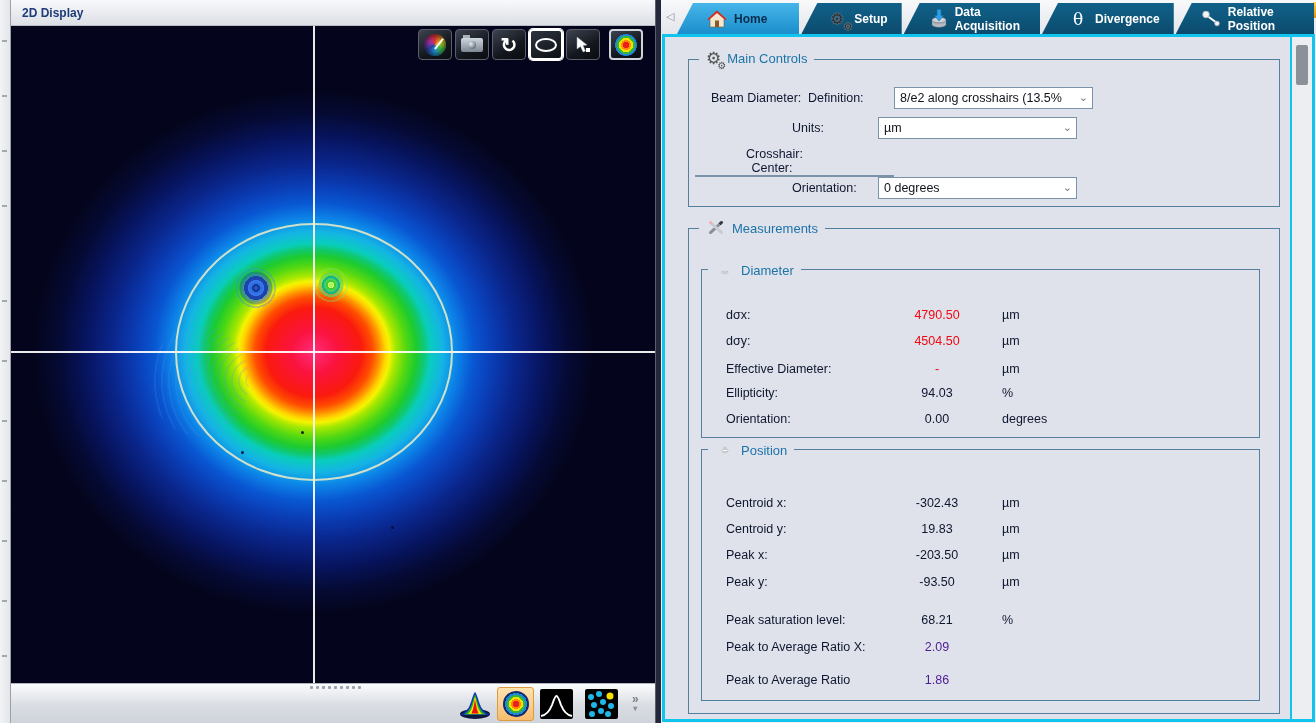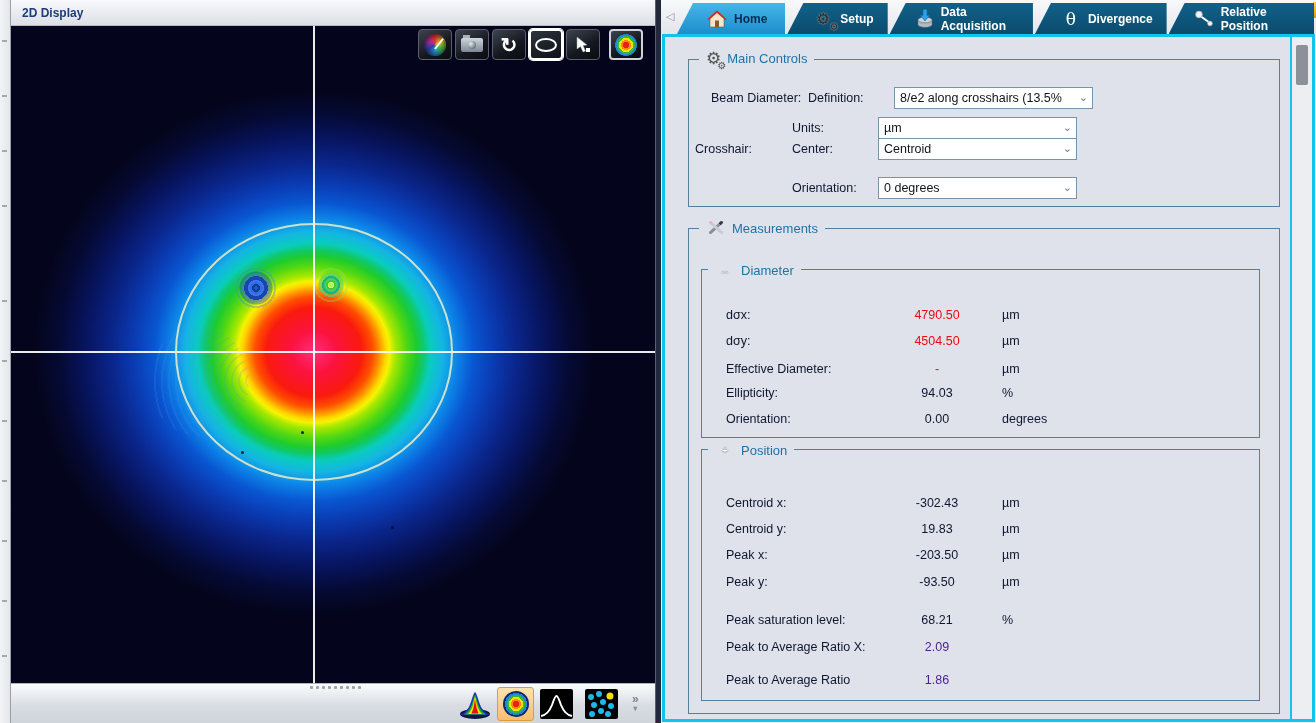--- a/index.html
+++ b/index.html
@@ -87,21 +87,21 @@
   
   .rpanel { position:absolute; left:661px; top:0; width:655px; height:723px; background:#eef0f4; }
   .tabstrip { position:absolute; left:0; top:0; right:0; height:34px;
               background:linear-gradient(#f8f9fb,#e2e5ea); }
   .tab-scroll { position:absolute; top:10px; font-size:11px; color:#8a8f98; }
   .tab-scroll.left { left:5px; } .tab-scroll.right { right:6px; }
   .tabs { position:absolute; left:16px; top:3px; display:flex; height:31px; }
   .tab { position:relative; height:31px; margin-right:2px; padding:0 14px 0 26px; display:flex; align-items:center; gap:7px;
          clip-path: polygon(16px 0, 100% 0, 100% 100%, 0 100%);
          background:linear-gradient(#11618a,#0b4b6d); color:#fff; font-size:12px; font-weight:bold; }
-  .tab.active { background:linear-gradient(#46b5e9,#1b8ecb); color:#0a2c4e; padding:0 18px 0 30px; }
+  .tab.active { background:linear-gradient(#46b5e9,#1b8ecb); color:#0a2c4e; padding:0 32px 0 30px; }
   .tab-ico { width:20px; height:18px; display:flex; align-items:center; justify-content:center; }
   .gear-ico { font-size:15px; color:#2e3338; text-shadow:0 0 1px #cfd6dd; position:relative; line-height:1; }
   .gear-ico i { position:absolute; right:-5px; bottom:-4px; font-size:10px; font-style:normal; }
   .theta-ico { color:#fff; font-size:17px; font-weight:normal; font-family:"DejaVu Serif", serif; }
 
   .content-frame { position:absolute; left:1px; top:34px; width:653px; height:688px;
                    border:3px solid #10c4ee; background:#dfe2ea; }
   .scroll-col { position:absolute; top:0; right:0; bottom:0; width:22px; background:#eceef2; border-left:2px solid #10c4ee; }
   .scroll-thumb { position:absolute; top:8px; left:4px; width:12px; height:40px; background:#8c9199; border-radius:2px; }
 
@@ -321,21 +321,21 @@
           </span>
         </div>
         <div class="mc-row" style="top:57px;">
           <span class="mc-group"></span>
           <span class="mc-label">Units:</span>
           <span class="select">
             <span>µm</span>
             <span class="chev">⌄</span>
           </span>
         </div>
-        <div class="mc-row" style="top:78px;">
+        <div class="mc-row" style="top:87px;flex-direction:column;">
           <span class="mc-group">Crosshair:</span>
           <span class="mc-label">Center:</span>
           <span class="select">
             <span>Centroid</span>
             <span class="chev">⌄</span>
           </span>
         </div>
         <div class="mc-row" style="top:117px;">
           <span class="mc-group"></span>
           <span class="mc-label">Orientation:</span>

